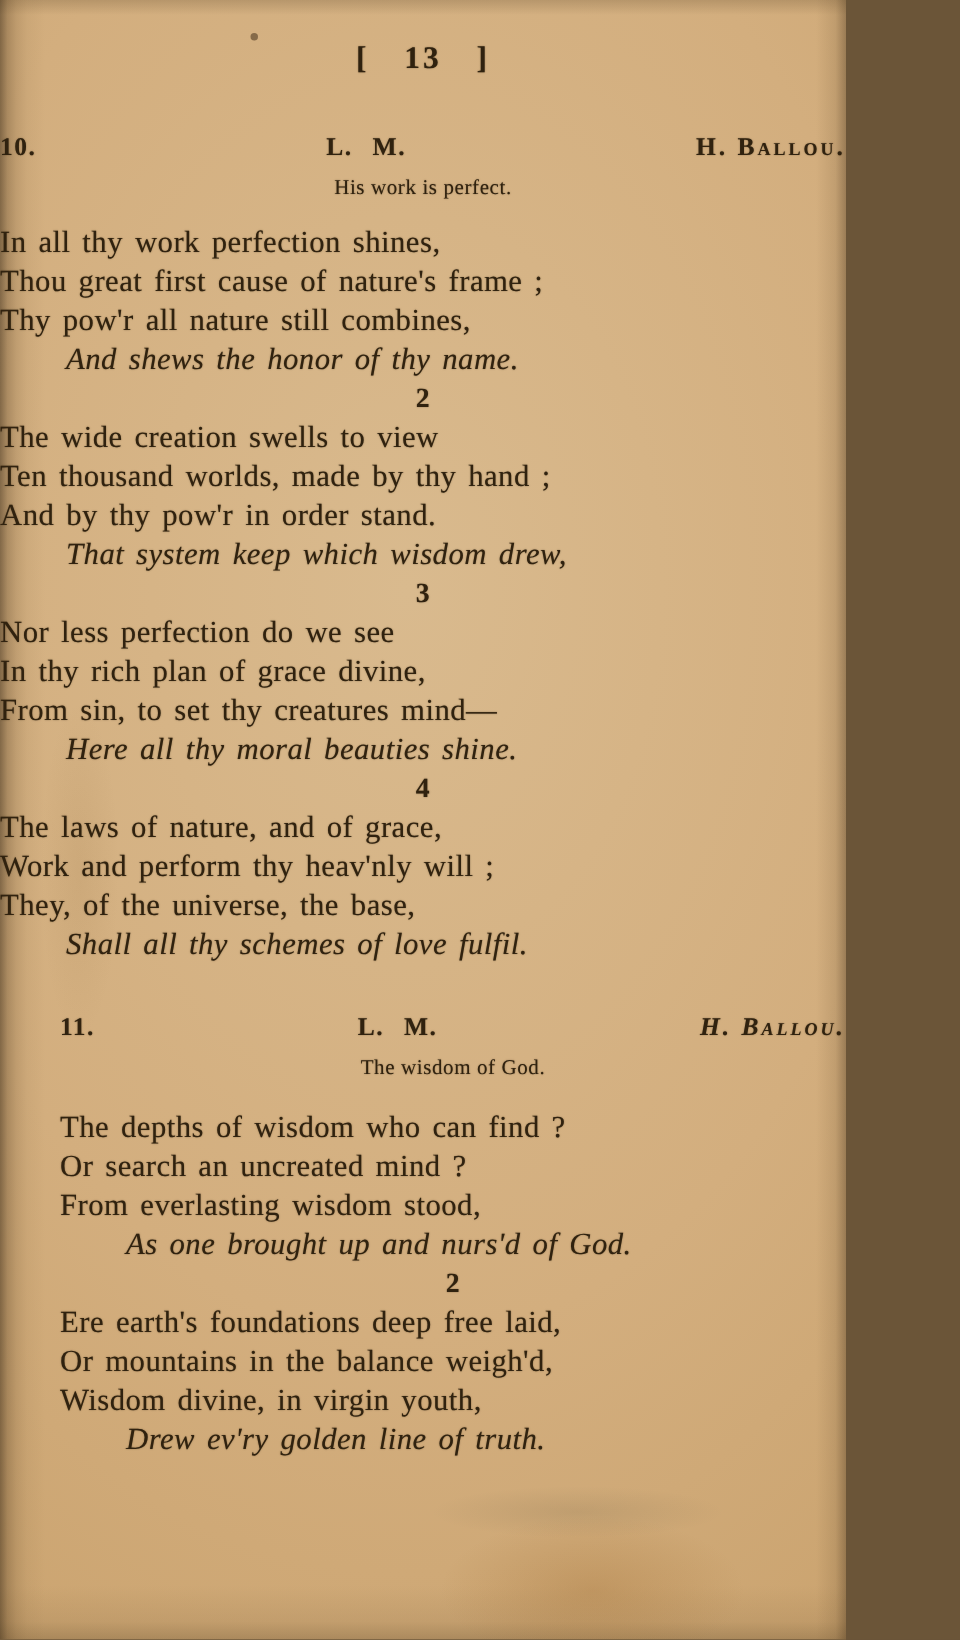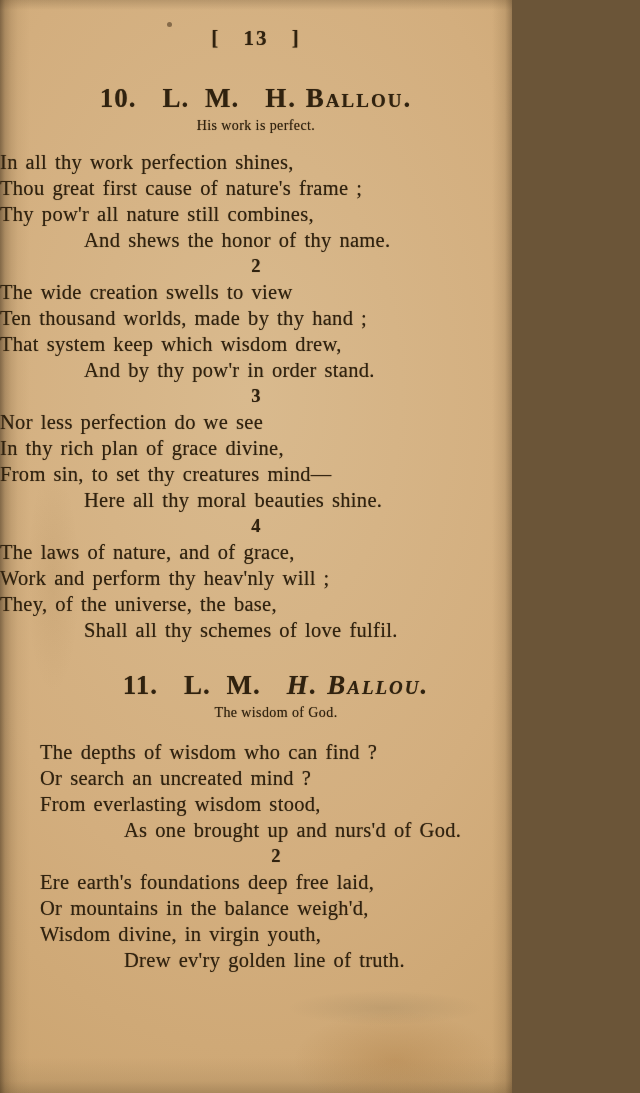--- a/index.html
+++ b/index.html
@@ -2,21 +2,21 @@
 <html><head>
 <meta charset="utf-8">
 <style>
   html, body {
     margin: 0;
     padding: 0;
     background: #6b5538;
   }
   .scan {
     position: relative;
-    width: 512px;
+    width: 564px;
     height: 1093px;
     overflow: hidden;
     font-family: "Liberation Serif", "DejaVu Serif", serif;
     color: #30220f;
     background:
       
       linear-gradient(90deg, rgba(62,45,24,0.55) 0px, rgba(94,70,40,0.35) 5px, rgba(120,92,56,0.22) 11px, rgba(140,110,70,0.10) 18px, rgba(0,0,0,0) 30px),
       
       linear-gradient(270deg, rgba(70,50,26,0.40) 0px, rgba(110,84,50,0.18) 7px, rgba(0,0,0,0) 20px),
       
@@ -69,24 +69,24 @@
     letter-spacing: 2px;
     word-spacing: 16px;
     margin: 0 0 0 0;
     height: 40px;
     line-height: 36px;
     filter: blur(0.3px);
   }
 
   .hymn-heading {
     display: flex;
-    justify-content: center;
+    justify-content: space-between;
     align-items: baseline;
-    gap: 26px;
-    font-size: 27px;
+    gap: 10px;
+    font-size: 17px;
     font-weight: bold;
     letter-spacing: 1px;
     line-height: 26px;
   }
   .hymn-meter { word-spacing: 8px; }
   .hymn-author { font-variant: small-caps; letter-spacing: 2px; }
   .hymn-author.italic { font-style: italic; }
 
   .hymn-title {
     text-align: center;
@@ -104,21 +104,21 @@
   .stanza { margin: 0; }
   .verse-line {
     font-size: 20.5px;
     line-height: 26px;
     letter-spacing: 0.3px;
     word-spacing: 2.5px;
     white-space: nowrap;
   }
   
   .stanza .verse-line:nth-child(2) { }
-  .stanza .verse-line:nth-child(4) { padding-left: 84px; }
+  .stanza .verse-line:nth-child(4) { padding-left: 44px; font-style: italic; }
 
   .stanza-number {
     text-align: center;
     font-size: 18.5px;
     font-weight: bold;
     line-height: 26px;
     letter-spacing: 0.5px;
   }
 </style>
 </head>
@@ -147,22 +147,22 @@
             <div class="stanza">
               <div class="verse-line">In all thy work perfection shines,</div>
               <div class="verse-line">Thou great first cause of nature's frame ;</div>
               <div class="verse-line">Thy pow'r all nature still combines,</div>
               <div class="verse-line">And shews the honor of thy name.</div>
             </div>
             <div class="stanza-number">2</div>
             <div class="stanza">
               <div class="verse-line">The wide creation swells to view</div>
               <div class="verse-line">Ten thousand worlds, made by thy hand ;</div>
+              <div class="verse-line">And by thy pow'r in order stand.</div>
               <div class="verse-line">That system keep which wisdom drew,</div>
-              <div class="verse-line">And by thy pow'r in order stand.</div>
             </div>
             <div class="stanza-number">3</div>
             <div class="stanza">
               <div class="verse-line">Nor less perfection do we see</div>
               <div class="verse-line">In thy rich plan of grace divine,</div>
               <div class="verse-line">From sin, to set thy creatures mind—</div>
               <div class="verse-line">Here all thy moral beauties shine.</div>
             </div>
             <div class="stanza-number">4</div>
             <div class="stanza">

